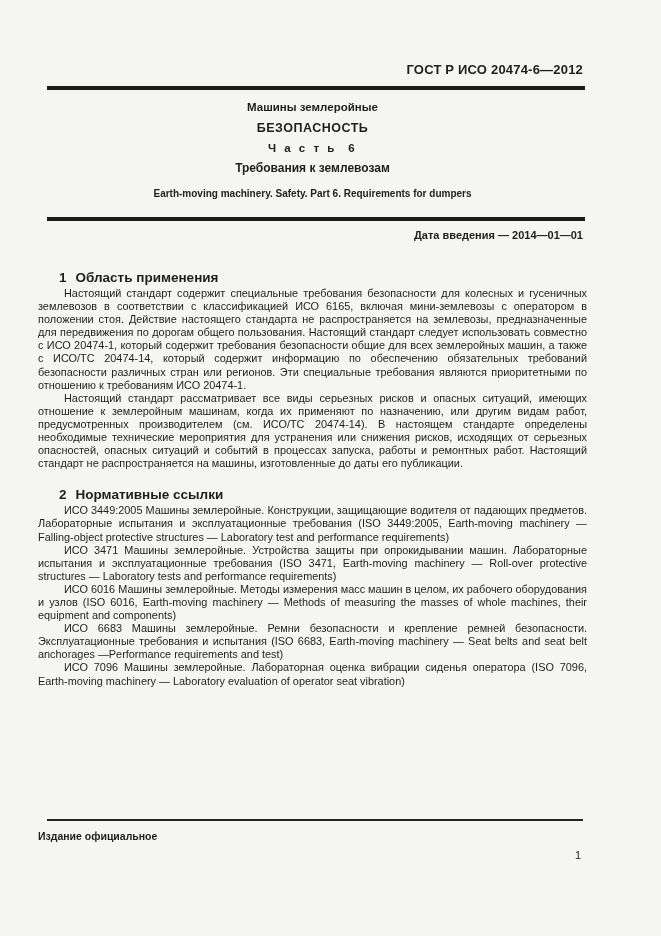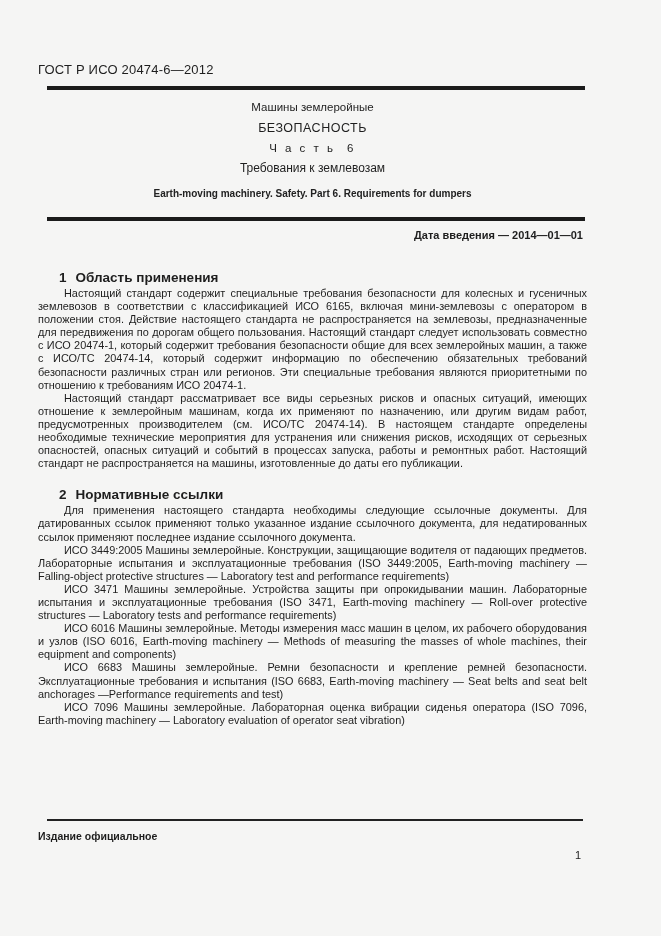--- a/index.html
+++ b/index.html
@@ -9,40 +9,40 @@
     height: 936px;
     background: #f5f5f4;
     font-family: "Liberation Sans", sans-serif;
     color: #1e1e1e;
     overflow: hidden;
   }
   .content { position: absolute; left: 38px; top: 0; width: 549px; }
 
   .doc-number {
     margin-top: 62px;
-    text-align: left;
+    text-align: right;
     padding-right: 4px;
-    font-weight: normal;
+    font-weight: bold;
     font-size: 13px;
     letter-spacing: 0.2px;
   }
   .org-line {
     margin-top: 29px;
     text-align: center;
     font-weight: bold;
     font-size: 12px;
     letter-spacing: 3.2px;
     word-spacing: 9px;
     white-space: nowrap;
   }
   .rule { margin-left: 9px; width: 538px; height: 4px; background: #1b1b1b; }
   .rule-1 { margin-top: 9px; }
   .rule-2 { margin-top: 18px; }
 
-  .tb { text-align: center; font-weight: normal; }
+  .tb { text-align: center; font-weight: bold; }
   .tb-subject { margin-top: 11px; font-size: 11.5px; }
   .tb-safety  { margin-top: 8px;  font-size: 12.5px; letter-spacing: 0.5px; text-align: center; }
   .tb-part    { margin-top: 7px;  font-size: 11.5px; letter-spacing: 2.5px; white-space: pre; }
   .tb-req     { margin-top: 7px;  font-size: 12px; }
   .tb-en      { margin-top: 13px; font-size: 10px; font-weight: bold; color: #222; }
 
   .intro-date {
     margin-top: 8px;
     text-align: right;
     padding-right: 4px;
@@ -102,21 +102,20 @@
     </div>
     <div class="sec-body">
       <p class="body">Настоящий стандарт содержит специальные требования безопасности для колесных и гусеничных землевозов в соответствии с классификацией ИСО 6165, включая мини-землевозы с оператором в положении стоя. Действие настоящего стандарта не распространяется на землевозы, предназначенные для передвижения по дорогам общего пользования. Настоящий стандарт следует использовать совместно с ИСО 20474-1, который содержит требования безопасности общие для всех землеройных машин, а также с ИСО/ТС 20474-14, который содержит информацию по обеспечению обязательных требований безопасности различных стран или регионов. Эти специальные требования являются приоритетными по отношению к требованиям ИСО 20474-1.</p>
       <p class="body">Настоящий стандарт рассматривает все виды серьезных рисков и опасных ситуаций, имеющих отношение к землеройным машинам, когда их применяют по назначению, или другим видам работ, предусмотренных производителем (см. ИСО/ТС 20474-14). В настоящем стандарте определены необходимые технические мероприятия для устранения или снижения рисков, исходящих от серьезных опасностей, опасных ситуаций и событий в процессах запуска, работы и ремонтных работ. Настоящий стандарт не распространяется на машины, изготовленные до даты его публикации.</p>
     </div>
 
     <div class="sec-head sec-head-2">
       <span class="sec-num">2</span><span>Нормативные ссылки</span>
     </div>
     <div class="sec-body">
-      <p class="body">Для применения настоящего стандарта необходимы следующие ссылочные документы. Для датированных ссылок применяют только указанное издание ссылочного документа, для недатированных ссылок применяют последнее издание ссылочного документа.</p>
       <p class="body">ИСО 3449:2005 Машины землеройные. Конструкции, защищающие водителя от падающих предметов. Лабораторные испытания и эксплуатационные требования (ISO 3449:2005, Earth-moving machinery — Falling-object protective structures — Laboratory test and performance requirements)</p>
       <p class="body">ИСО 3471 Машины землеройные. Устройства защиты при опрокидывании машин. Лабораторные испытания и эксплуатационные требования (ISO 3471, Earth-moving machinery — Roll-over protective structures — Laboratory tests and performance requirements)</p>
       <p class="body">ИСО 6016 Машины землеройные. Методы измерения масс машин в целом, их рабочего оборудования и узлов (ISO 6016, Earth-moving machinery — Methods of measuring the masses of whole machines, their equipment and components)</p>
       <p class="body">ИСО 6683 Машины землеройные. Ремни безопасности и крепление ремней безопасности. Эксплуатационные требования и испытания (ISO 6683, Earth-moving machinery — Seat belts and seat belt anchorages —Performance requirements and test)</p>
       <p class="body">ИСО 7096 Машины землеройные. Лабораторная оценка вибрации сиденья оператора (ISO 7096, Earth-moving machinery — Laboratory evaluation of operator seat vibration)</p>
     </div>
   </div>
 
   <div class="footer">
     <div class="footer-rule"></div>

